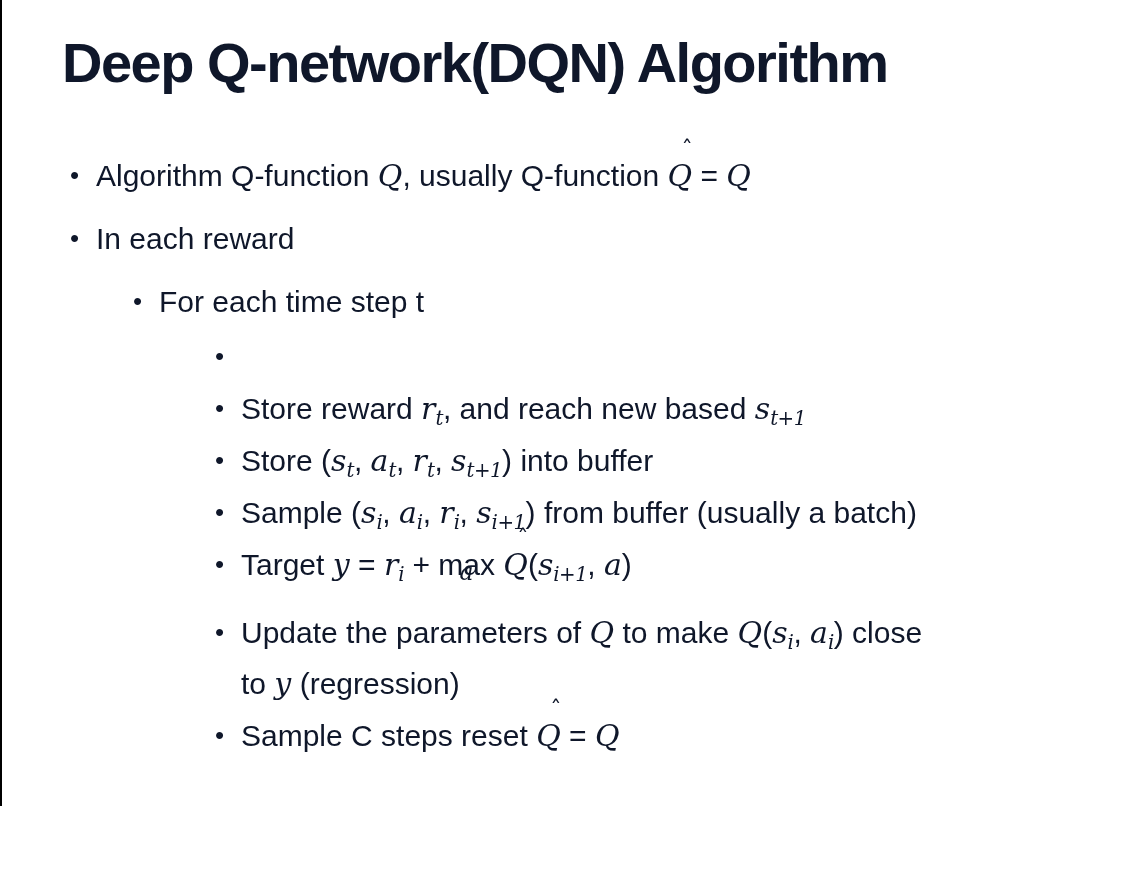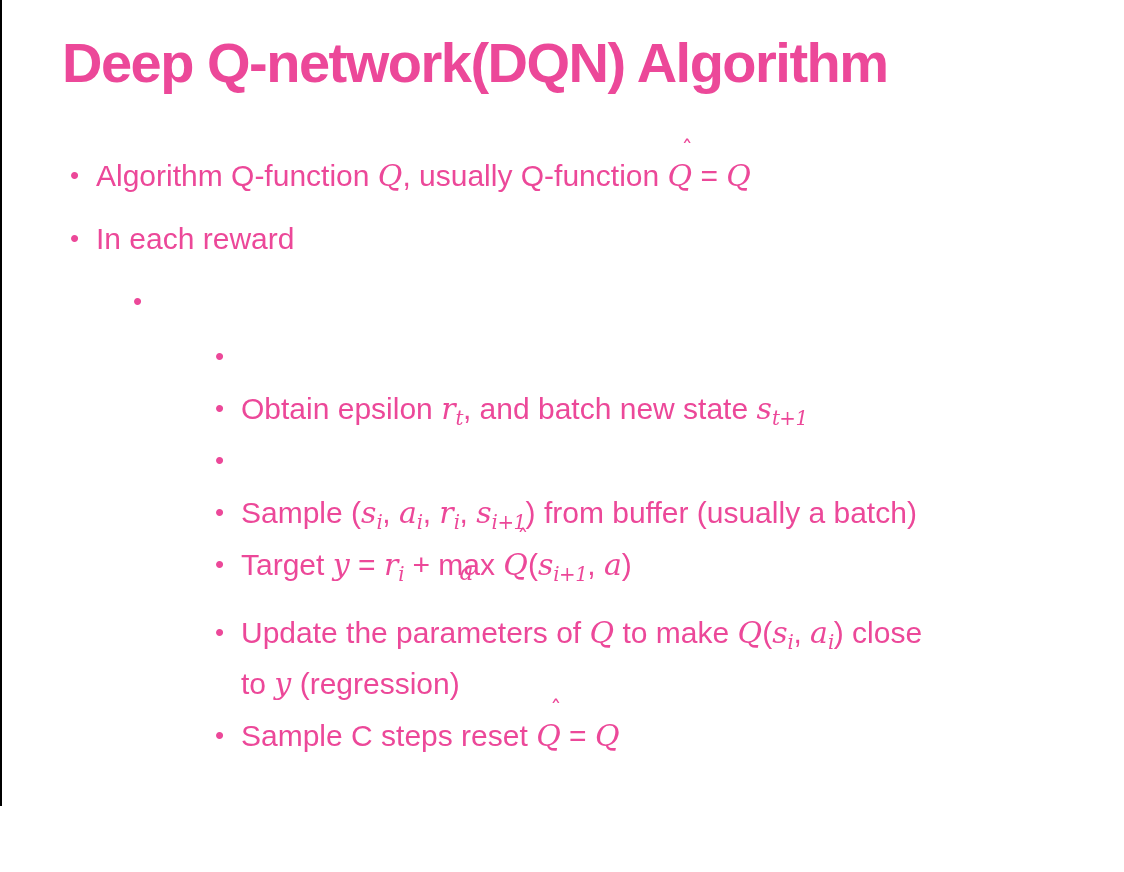--- a/index.html
+++ b/index.html
@@ -8,21 +8,21 @@
     width: 1124px;
     height: 872px;
     background: #ffffff;
     overflow: hidden;
   }
   .slide {
     position: relative;
     width: 1124px;
     height: 872px;
     background: #ffffff;
-    color: #ec4899;
+    color: #0f172a;
     font-family: "Liberation Sans", sans-serif;
   }
   .left-border {
     position: absolute;
     left: 0;
     top: 0;
     width: 2px;
     height: 806px;
     background: #000000;
   }
@@ -109,30 +109,32 @@
       <div class="bullet level-1">
         <span class="marker">•</span>
         <span class="content"><span class="text">Algorithm Q-function </span><span class="math">Q</span><span class="text">, usually Q-function </span><span class="math hat-wrap"><span class="hat">ˆ</span>Q</span><span class="text"> = </span><span class="math">Q</span></span>
       </div>
       <div class="bullet level-1">
         <span class="marker">•</span>
         <span class="content"><span class="text">In each reward</span></span>
       </div>
       <div class="bullet level-2">
         <span class="marker">•</span>
+        <span class="content"><span class="text">For each time step t</span></span>
       </div>
       <div class="bullet level-3">
         <span class="marker">•</span>
       </div>
       <div class="bullet level-3">
         <span class="marker">•</span>
-        <span class="content"><span class="text">Obtain epsilon </span><span class="math">r<sub>t</sub></span><span class="text">, and batch new state </span><span class="math">s<sub>t+1</sub></span></span>
+        <span class="content"><span class="text">Store reward </span><span class="math">r<sub>t</sub></span><span class="text">, and reach new based </span><span class="math">s<sub>t+1</sub></span></span>
       </div>
       <div class="bullet level-3">
         <span class="marker">•</span>
+        <span class="content"><span class="text">Store (</span><span class="math">s<sub>t</sub></span><span class="text">, </span><span class="math">a<sub>t</sub></span><span class="text">, </span><span class="math">r<sub>t</sub></span><span class="text">, </span><span class="math">s<sub>t+1</sub></span><span class="text">) into buffer</span></span>
       </div>
       <div class="bullet level-3">
         <span class="marker">•</span>
         <span class="content"><span class="text">Sample (</span><span class="math">s<sub>i</sub></span><span class="text">, </span><span class="math">a<sub>i</sub></span><span class="text">, </span><span class="math">r<sub>i</sub></span><span class="text">, </span><span class="math">s<sub>i+1</sub></span><span class="text">) from buffer (usually a batch)</span></span>
       </div>
       <div class="bullet level-3 bullet-limop">
         <span class="marker">•</span>
         <span class="content"><span class="text">Target </span><span class="math">y</span><span class="text"> = </span><span class="math">r<sub>i</sub></span><span class="text"> + </span><span class="limop">max<span class="under">a</span></span><span class="text"> </span><span class="math hat-wrap"><span class="hat">ˆ</span>Q</span><span class="text">(</span><span class="math">s<sub>i+1</sub></span><span class="text">, </span><span class="math">a</span><span class="text">)</span></span>
       </div>
       <div class="bullet level-3">

